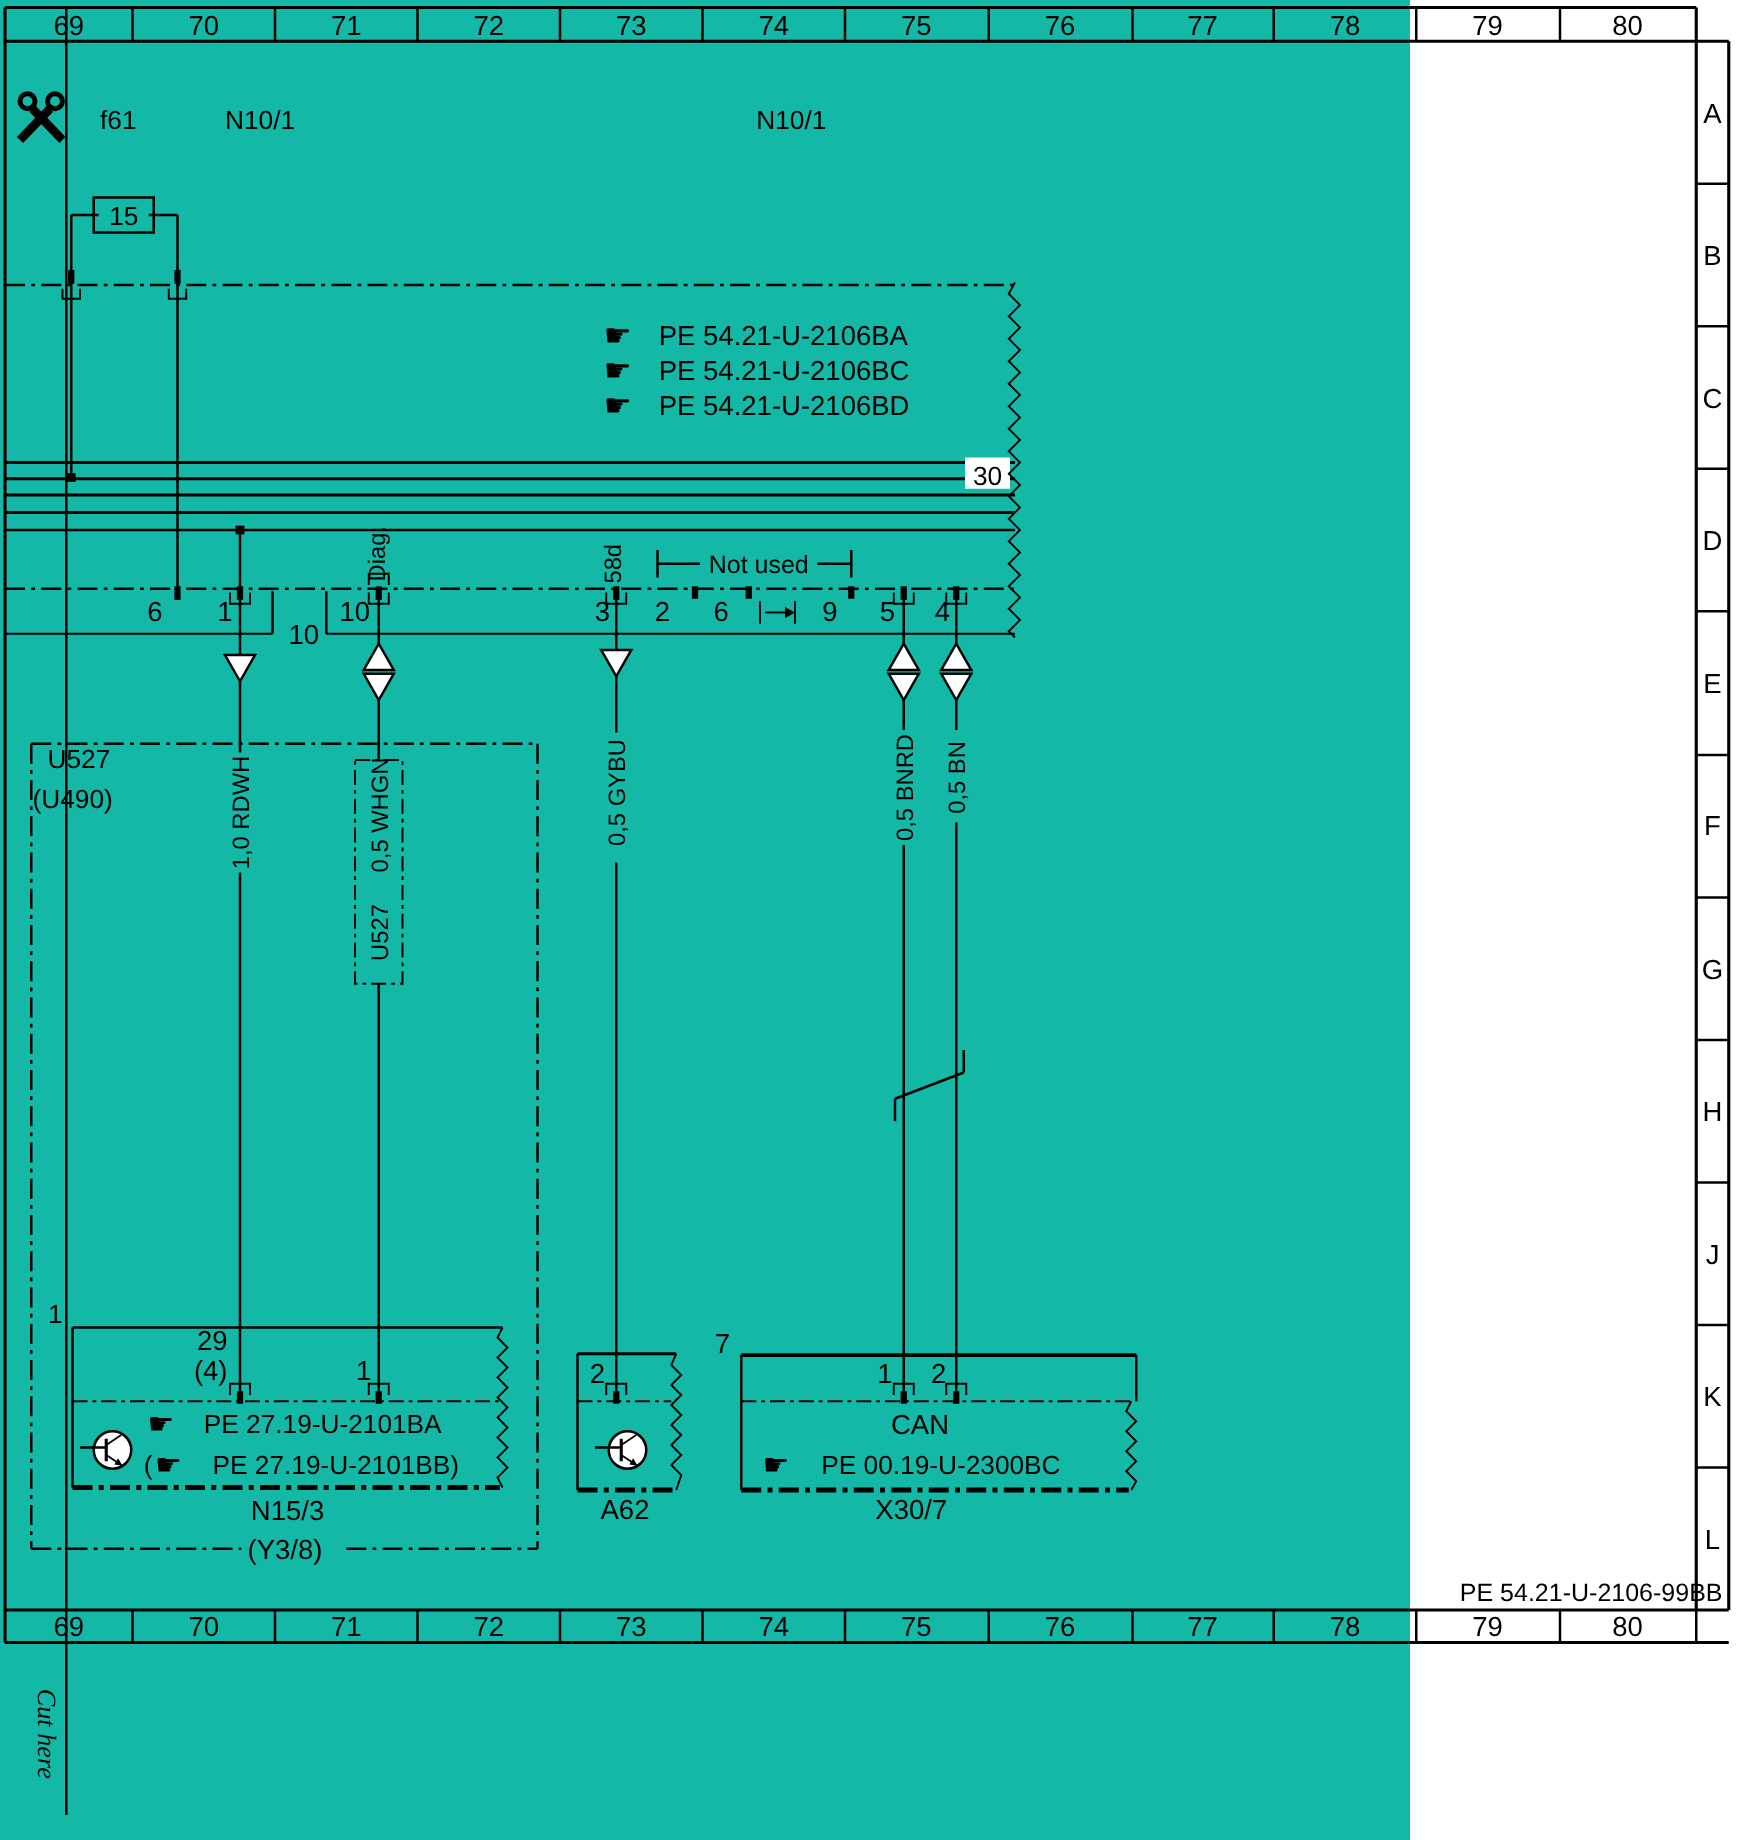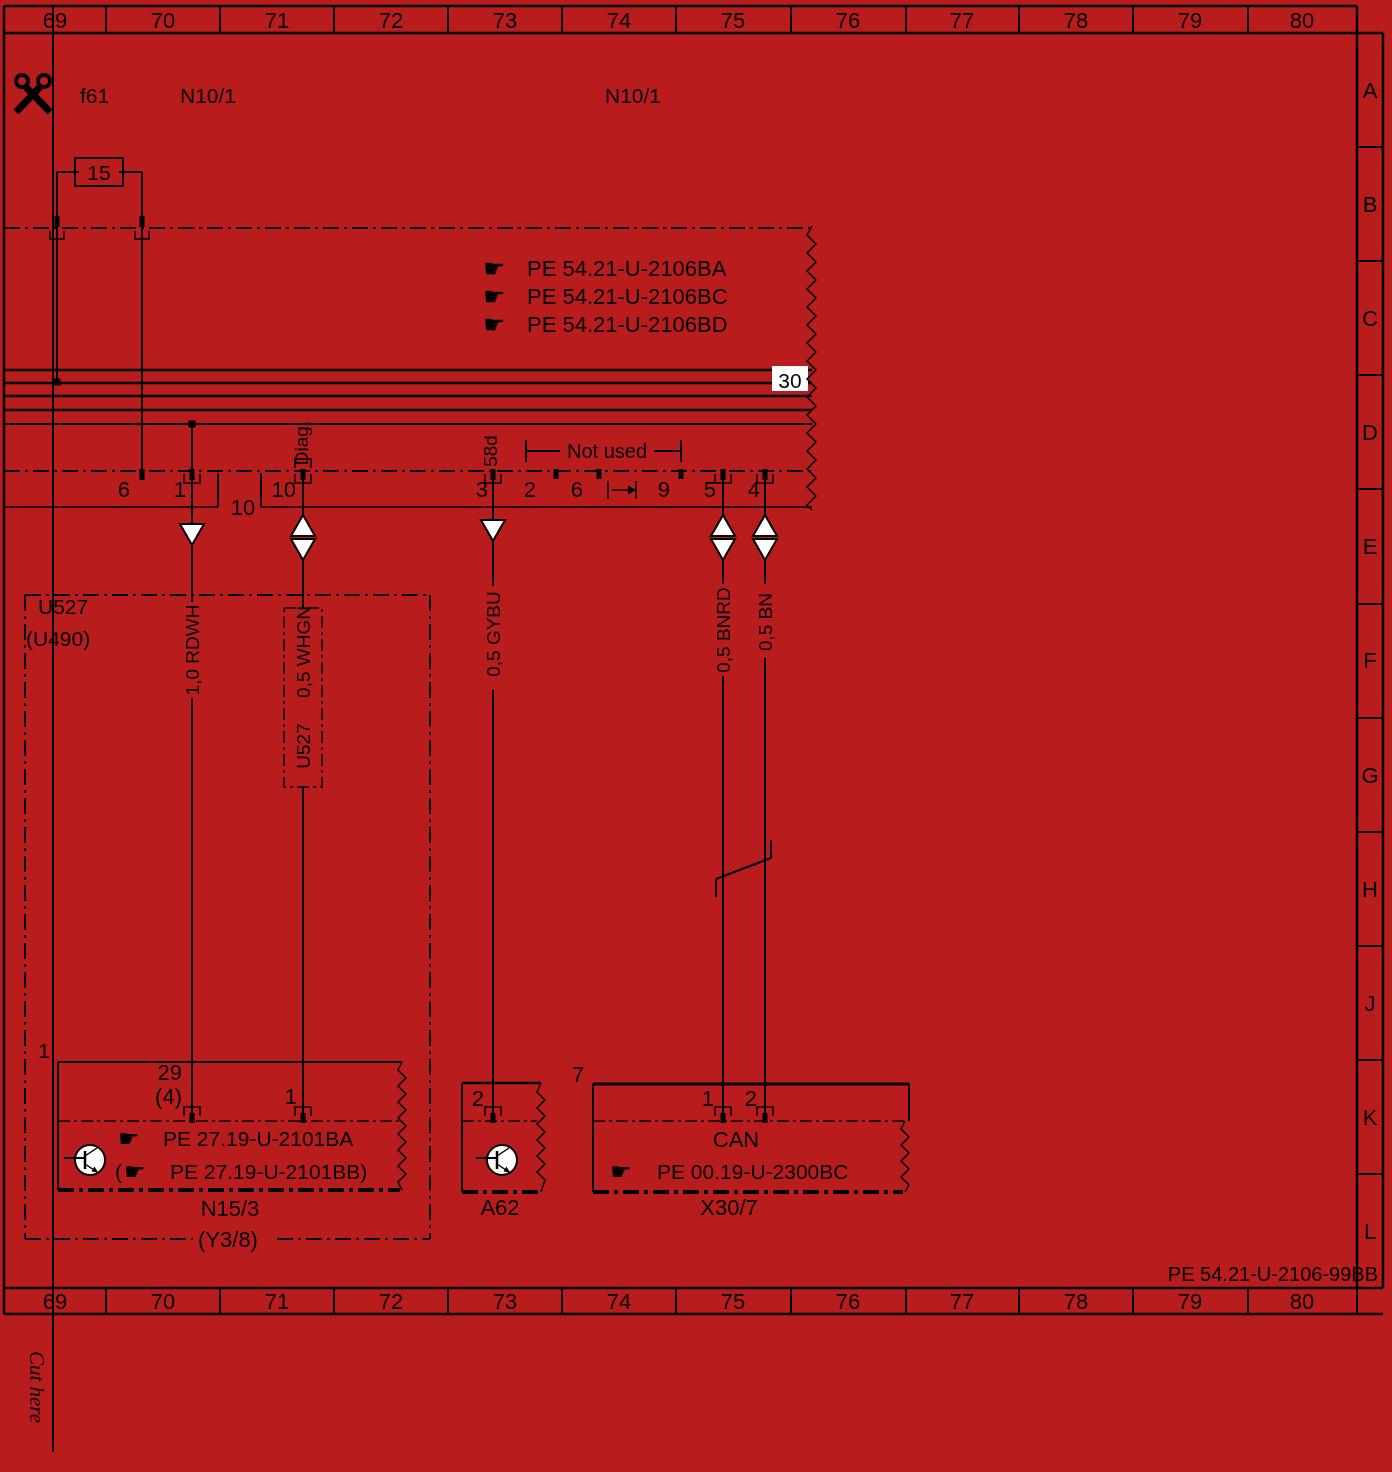--- a/index.html
+++ b/index.html
@@ -1,16 +1,16 @@
 <!DOCTYPE html>
 <html><head>
 <meta charset="utf-8">
 <style>
   html,body{margin:0;padding:0;background:#fff;}
-  .page{width:1392px;height:1472px;position:relative;background:#b91c1c;}
+  .page{width:1128px;height:1472px;position:relative;background:#14b8a6;}
   svg{display:block;}
   text{font-family:"Liberation Sans",sans-serif;fill:#000;}
   .t19{font-size:19px;}
   .t20{font-size:20px;}
   .t21{font-size:21px;}
   .t22{font-size:22px;}
   .hand{font-family:"DejaVu Sans",sans-serif;font-size:24px;}
   .handbig{font-family:"DejaVu Sans",sans-serif;font-size:25px;}
   .cuttext{font-family:"Liberation Serif",serif;font-style:italic;font-size:21px;}
   .ln{stroke:#000;stroke-width:2;fill:none;}

